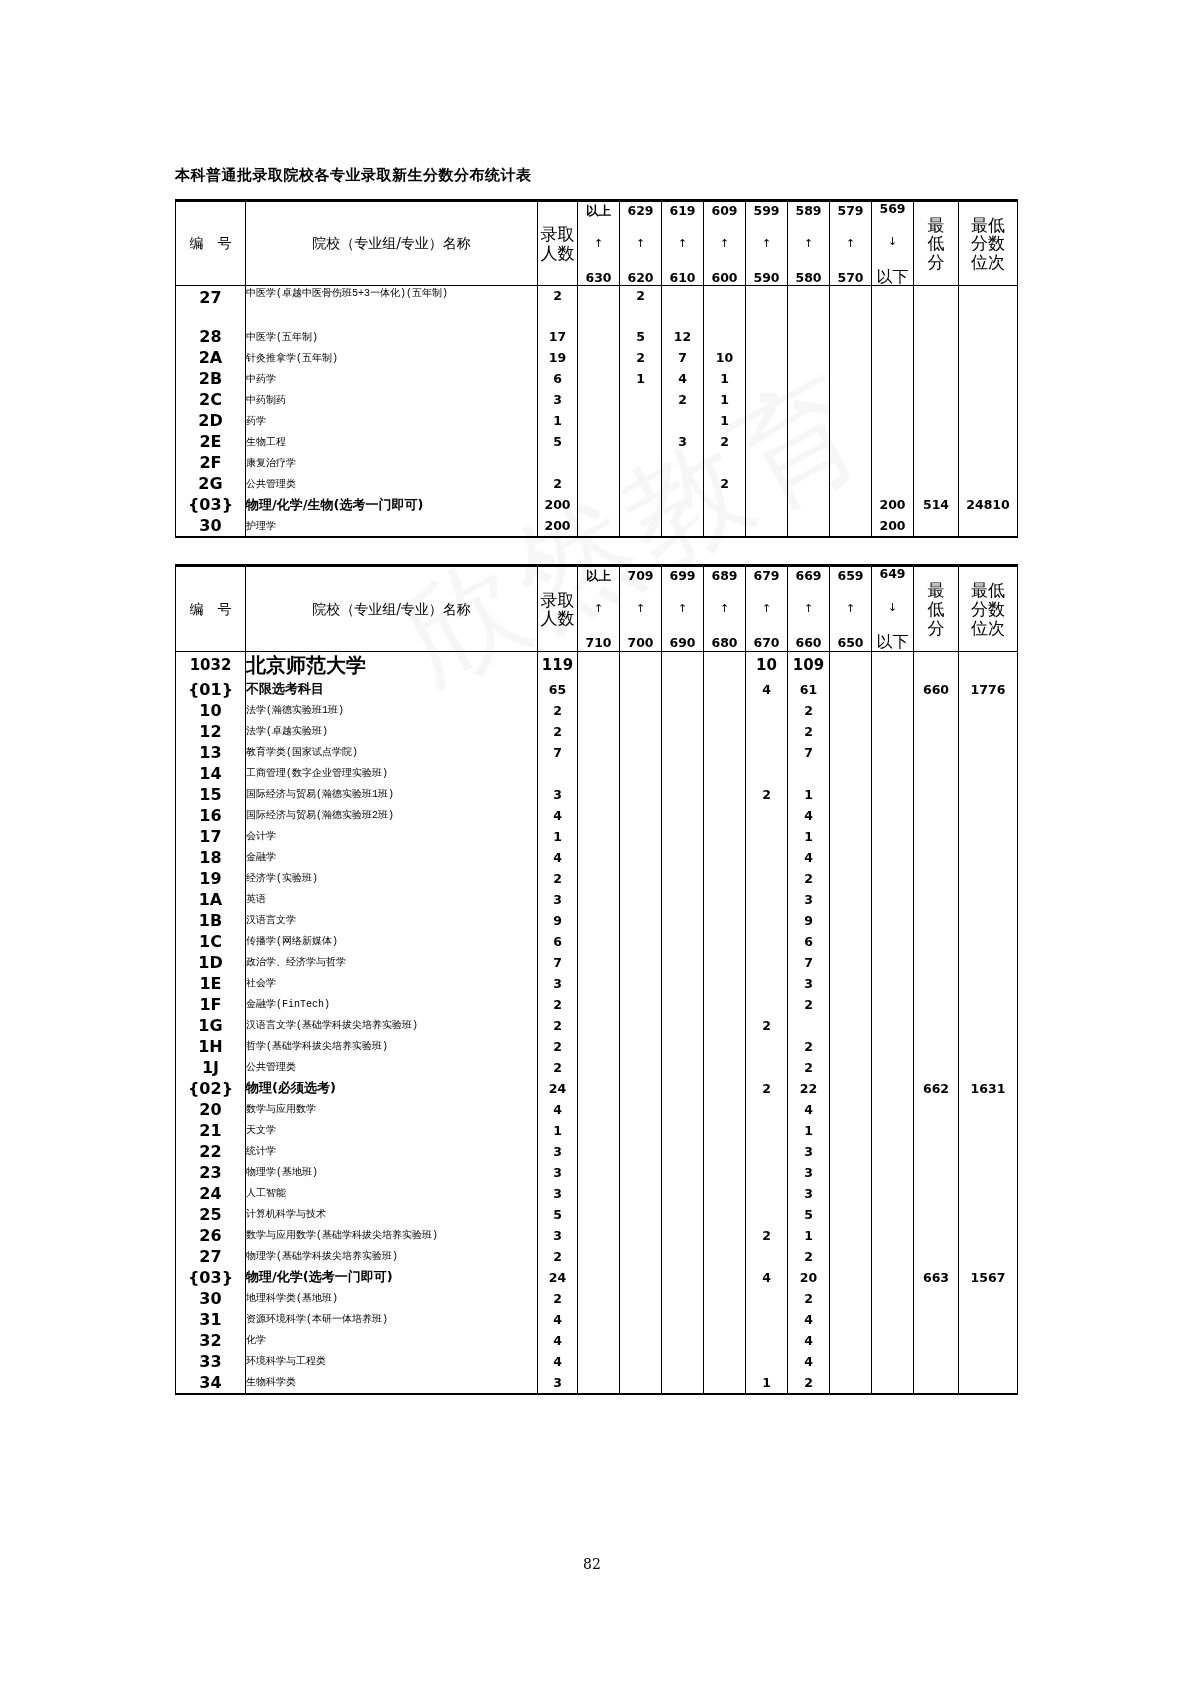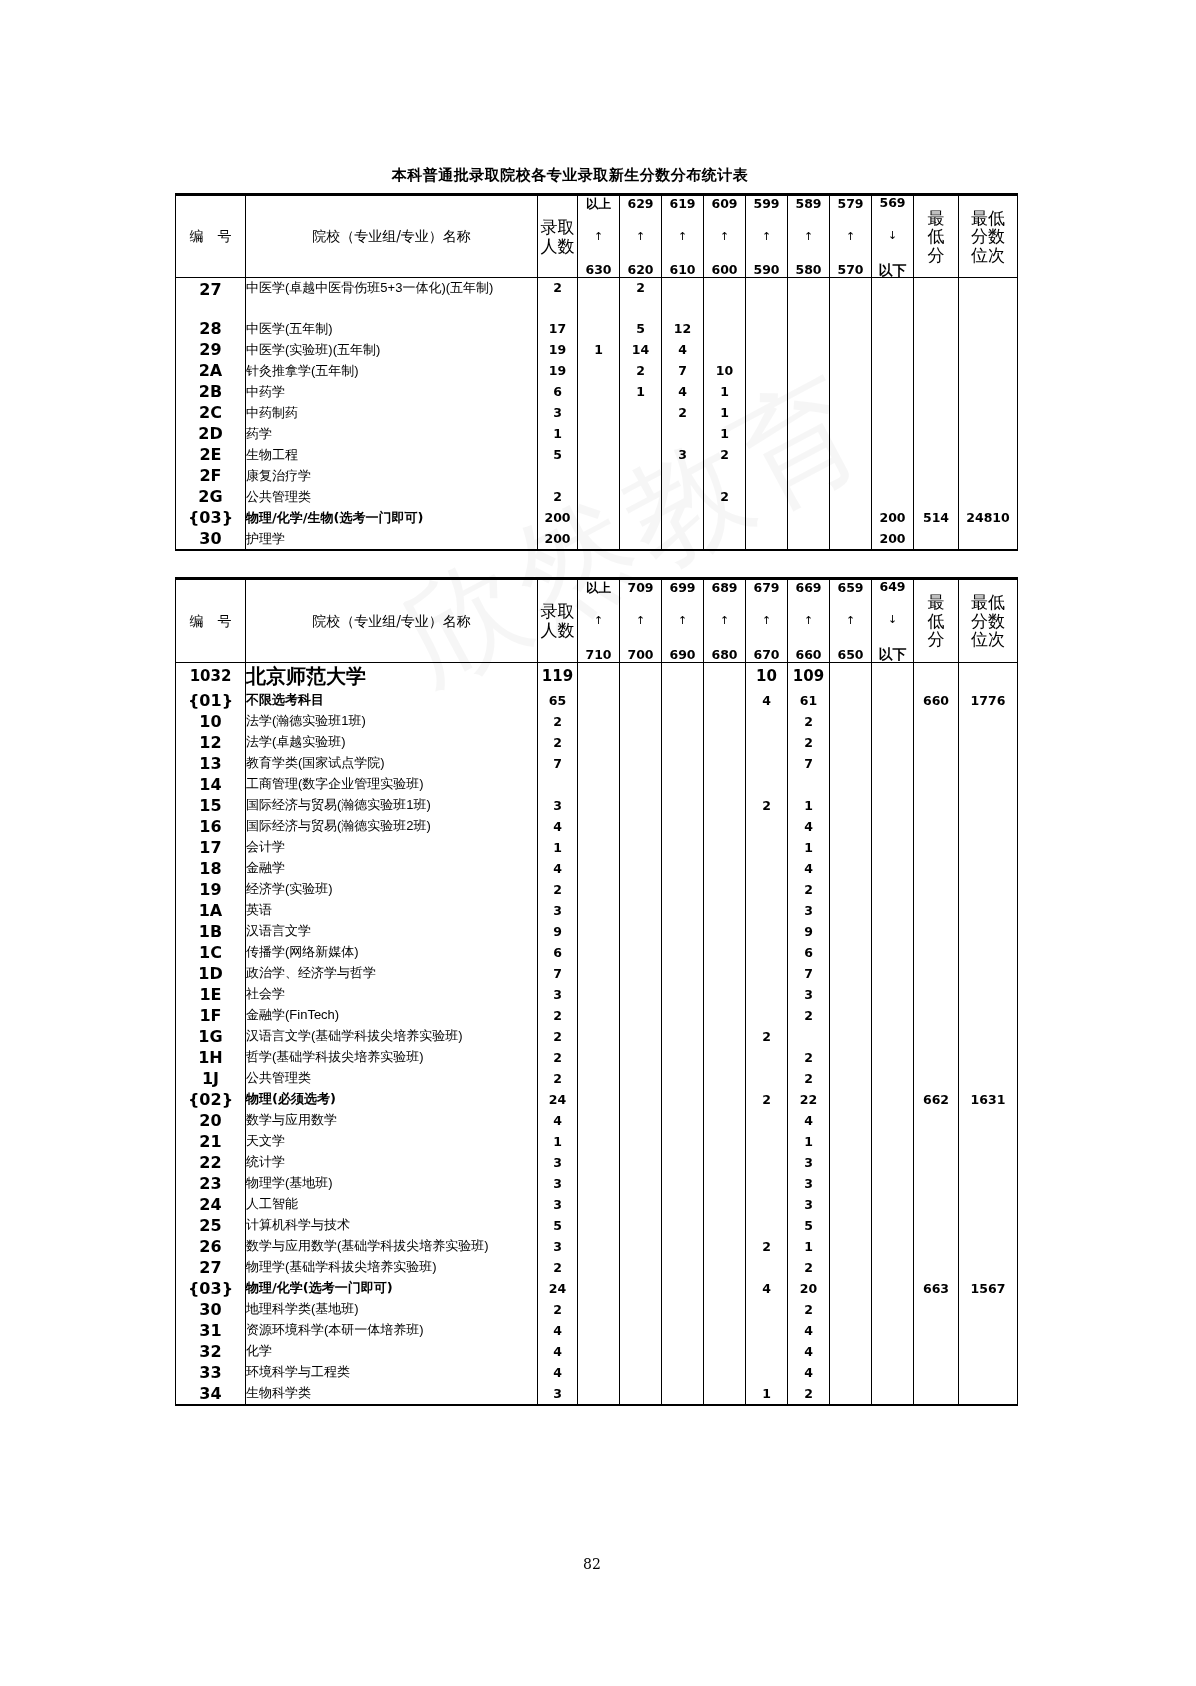--- a/index.html
+++ b/index.html
@@ -43,26 +43,25 @@
 
   .content {
     position: absolute;
     left: 175px;
     top: 0;
     width: 790px;
     z-index: 2;
   }
 
   .doc-title {
-    text-align: center;
     font-size: 15px;
     font-weight: bold;
     font-family: "DejaVu Serif", "Liberation Serif", serif;
     padding-top: 166px;
-    padding-bottom: 8px;
+    padding-bottom: 14px;
     letter-spacing: 0.5px;
   }
 
   table.grid {
     border-collapse: collapse;
     width: 790px;
     table-layout: fixed;
     font-size: 12px;
   }
   table.grid td, table.grid th {
@@ -112,29 +111,29 @@
     display: flex;
     flex-direction: column;
     align-items: center;
     justify-content: space-between;
     line-height: 1.05;
     font-size: 12.5px;
     font-weight: bold;
     gap: 21px;
   }
   .band .arrow { font-size: 11px; font-weight: normal; }
-  .band .soft { font-weight: bold; font-family: "DejaVu Serif", serif; font-size: 14px;}
+  .band .soft { font-weight: normal; font-family: "DejaVu Serif", serif; font-size: 16px;}
 
   tbody td {
     height: 21px;
     font-size: 12.5px;
     font-family: "DejaVu Sans", sans-serif;
   }
   td.c-no   { text-align: center; font-weight: bold; font-size: 16px; }
-  td.c-name { text-align: left; padding-left: 9px; font-family: Liberation Sans, sans-serif; font-size: 13px; }
+  td.c-name { text-align: left; padding-left: 9px; font-family: Liberation Mono, monospace; font-size: 10px; }
   td.c-num  { text-align: center; font-weight: bold; }
 
   tr.group td.c-no,
   tr.group td.c-name,
   tr.group td.c-num { font-weight: bold; }
   tr.group td.c-name { font-family: "DejaVu Sans", sans-serif; font-size: 13px; }
 
   tr.school td.c-no { font-size: 15px; font-weight: bold; margin-top: 8px; }
   tr.school td.c-name { font-size: 20px; font-weight: bold; font-family: "DejaVu Sans", sans-serif; }
   tr.school td.c-num { font-size: 15px; }
@@ -288,35 +287,20 @@
               <td class="c-num">12</td>
               <td class="c-num"></td>
               <td class="c-num"></td>
               <td class="c-num"></td>
               <td class="c-num"></td>
               <td class="c-num"></td>
               <td class="c-num"></td>
               <td class="c-num"></td>
             </tr>
             <tr class="">
-              <td class="c-no">29</td>
-              <td class="c-name">中医学(实验班)(五年制)</td>
-              <td class="c-num">19</td>
-              <td class="c-num">1</td>
-              <td class="c-num">14</td>
-              <td class="c-num">4</td>
-              <td class="c-num"></td>
-              <td class="c-num"></td>
-              <td class="c-num"></td>
-              <td class="c-num"></td>
-              <td class="c-num"></td>
-              <td class="c-num"></td>
-              <td class="c-num"></td>
-            </tr>
-            <tr class="">
               <td class="c-no">2A</td>
               <td class="c-name">针灸推拿学(五年制)</td>
               <td class="c-num">19</td>
               <td class="c-num"></td>
               <td class="c-num">2</td>
               <td class="c-num">7</td>
               <td class="c-num">10</td>
               <td class="c-num"></td>
               <td class="c-num"></td>
               <td class="c-num"></td>

